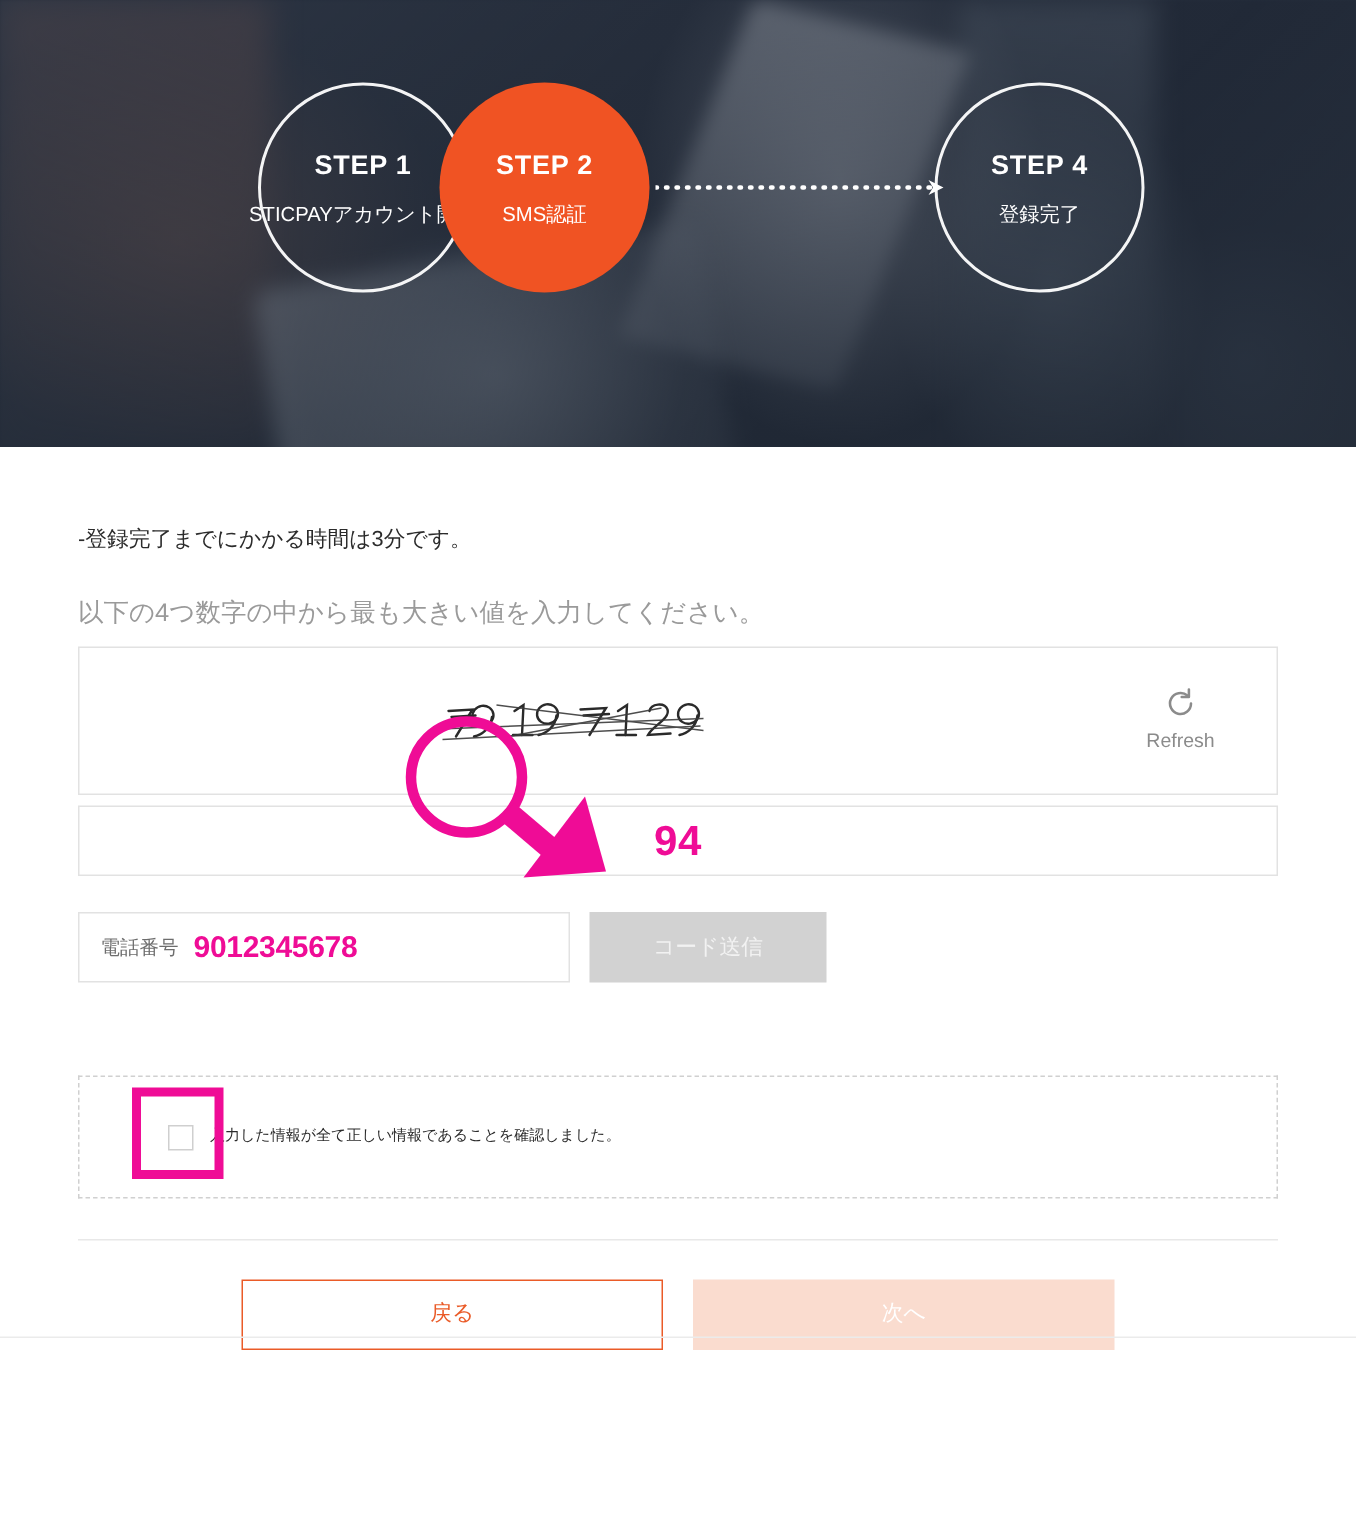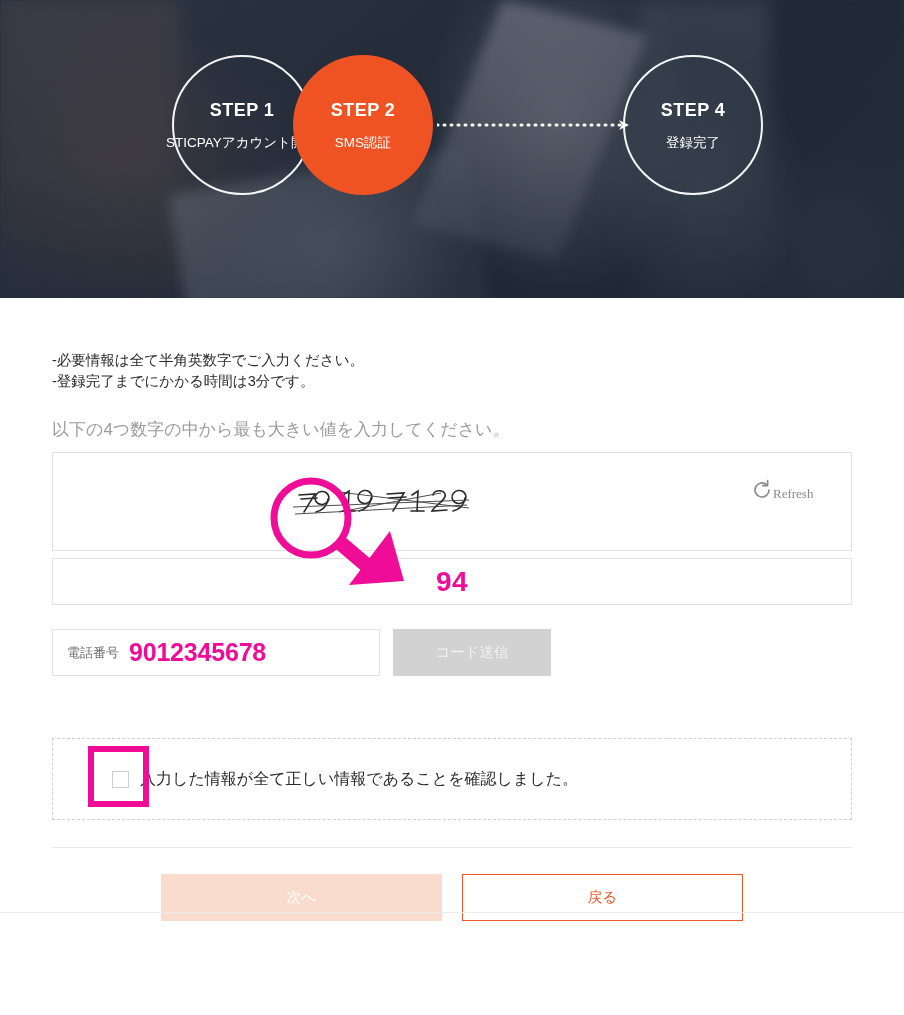--- a/index.html
+++ b/index.html
@@ -164,25 +164,24 @@
     top: 28px;
     width: 180px;
     height: 42px;
   }
   .refresh-btn {
     position: absolute;
     right: 28px;
     top: 26px;
     width: 72px;
     display: flex;
-    flex-direction: row;
+    flex-direction: column;
     align-items: center;
     cursor: pointer;
     user-select: none;
-    font-family: Liberation Serif, serif;
   }
   .refresh-icon { display:block; }
   .refresh-label {
     margin-top: 7px;
     font-size: 13px;
     color: #8b8b8b;
     line-height: 1;
   }
 
   .answer-box {
@@ -242,21 +241,21 @@
     padding: 0 14px;
     gap: 10px;
   }
   .phone-label {
     font-size: 13px;
     color: #6d6d6d;
     line-height: 1;
     white-space: nowrap;
   }
   .phone-value {
-    font-size: 25px;
+    font-size: 20px;
     font-weight: bold;
     color: #ef0c96;
     line-height: 1;
     letter-spacing: -0.2px;
   }
   .send-code-btn {
     width: 158px;
     height: 47px;
     background: #d2d2d2;
     border: none;
@@ -283,21 +282,21 @@
     width: 17px;
     height: 17px;
     border: 1px solid #cfcfcf;
     background: #fff;
     box-sizing: border-box;
     flex: none;
     cursor: pointer;
   }
   .agree-text {
     margin-left: 11px;
-    font-size: 16px;
+    font-size: 10px;
     color: #2b2b2b;
     line-height: 1;
     white-space: nowrap;
   }
   .highlight-square {
     position: absolute;
     left: 35px;
     top: 7px;
     width: 61px;
     height: 61px;
@@ -395,21 +394,20 @@
       <div class="step-title">STEP 4</div>
       <div class="step-sub">登録完了</div>
     </div>
   </div>
 </div>
 
 <div class="main">
   <div class="content">
 
     <div class="notice">
-      <div>-必要情報は全て半角英数字でご入力ください。</div>
       <div>-登録完了までにかかる時間は3分です。</div>
     </div>
 
     <div class="hint">以下の4つ数字の中から最も大きい値を入力してください。</div>
 
     <div class="captcha-box">
       <svg class="captcha-img" viewBox="0 0 180 42">
         <g fill="none" stroke="#2a2a2a" stroke-width="1.6" stroke-linecap="round">
 
           <path d="M8 14 L24 13 L13 31"></path>
@@ -464,22 +462,22 @@
 
     <div class="agree-box">
       <div class="agree-check"></div>
       <span class="agree-text">入力した情報が全て正しい情報であることを確認しました。</span>
       <div class="highlight-square"></div>
     </div>
 
     <div class="divider"></div>
 
     <div class="actions">
+      <button class="btn btn-back">戻る</button>
       <button class="btn btn-next" disabled="">次へ</button>
-      <button class="btn btn-back">戻る</button>
     </div>
 
   </div>
   <div class="footer-divider"></div>
 </div>
 
 <svg class="annot" viewBox="0 0 904 1015">
   <circle cx="311" cy="518" r="37" fill="none" stroke="#ef0c96" stroke-width="7"></circle>
   <g>
     <path d="M338 541 L378 575" stroke="#ef0c96" stroke-width="15" stroke-linecap="butt" fill="none"></path>

